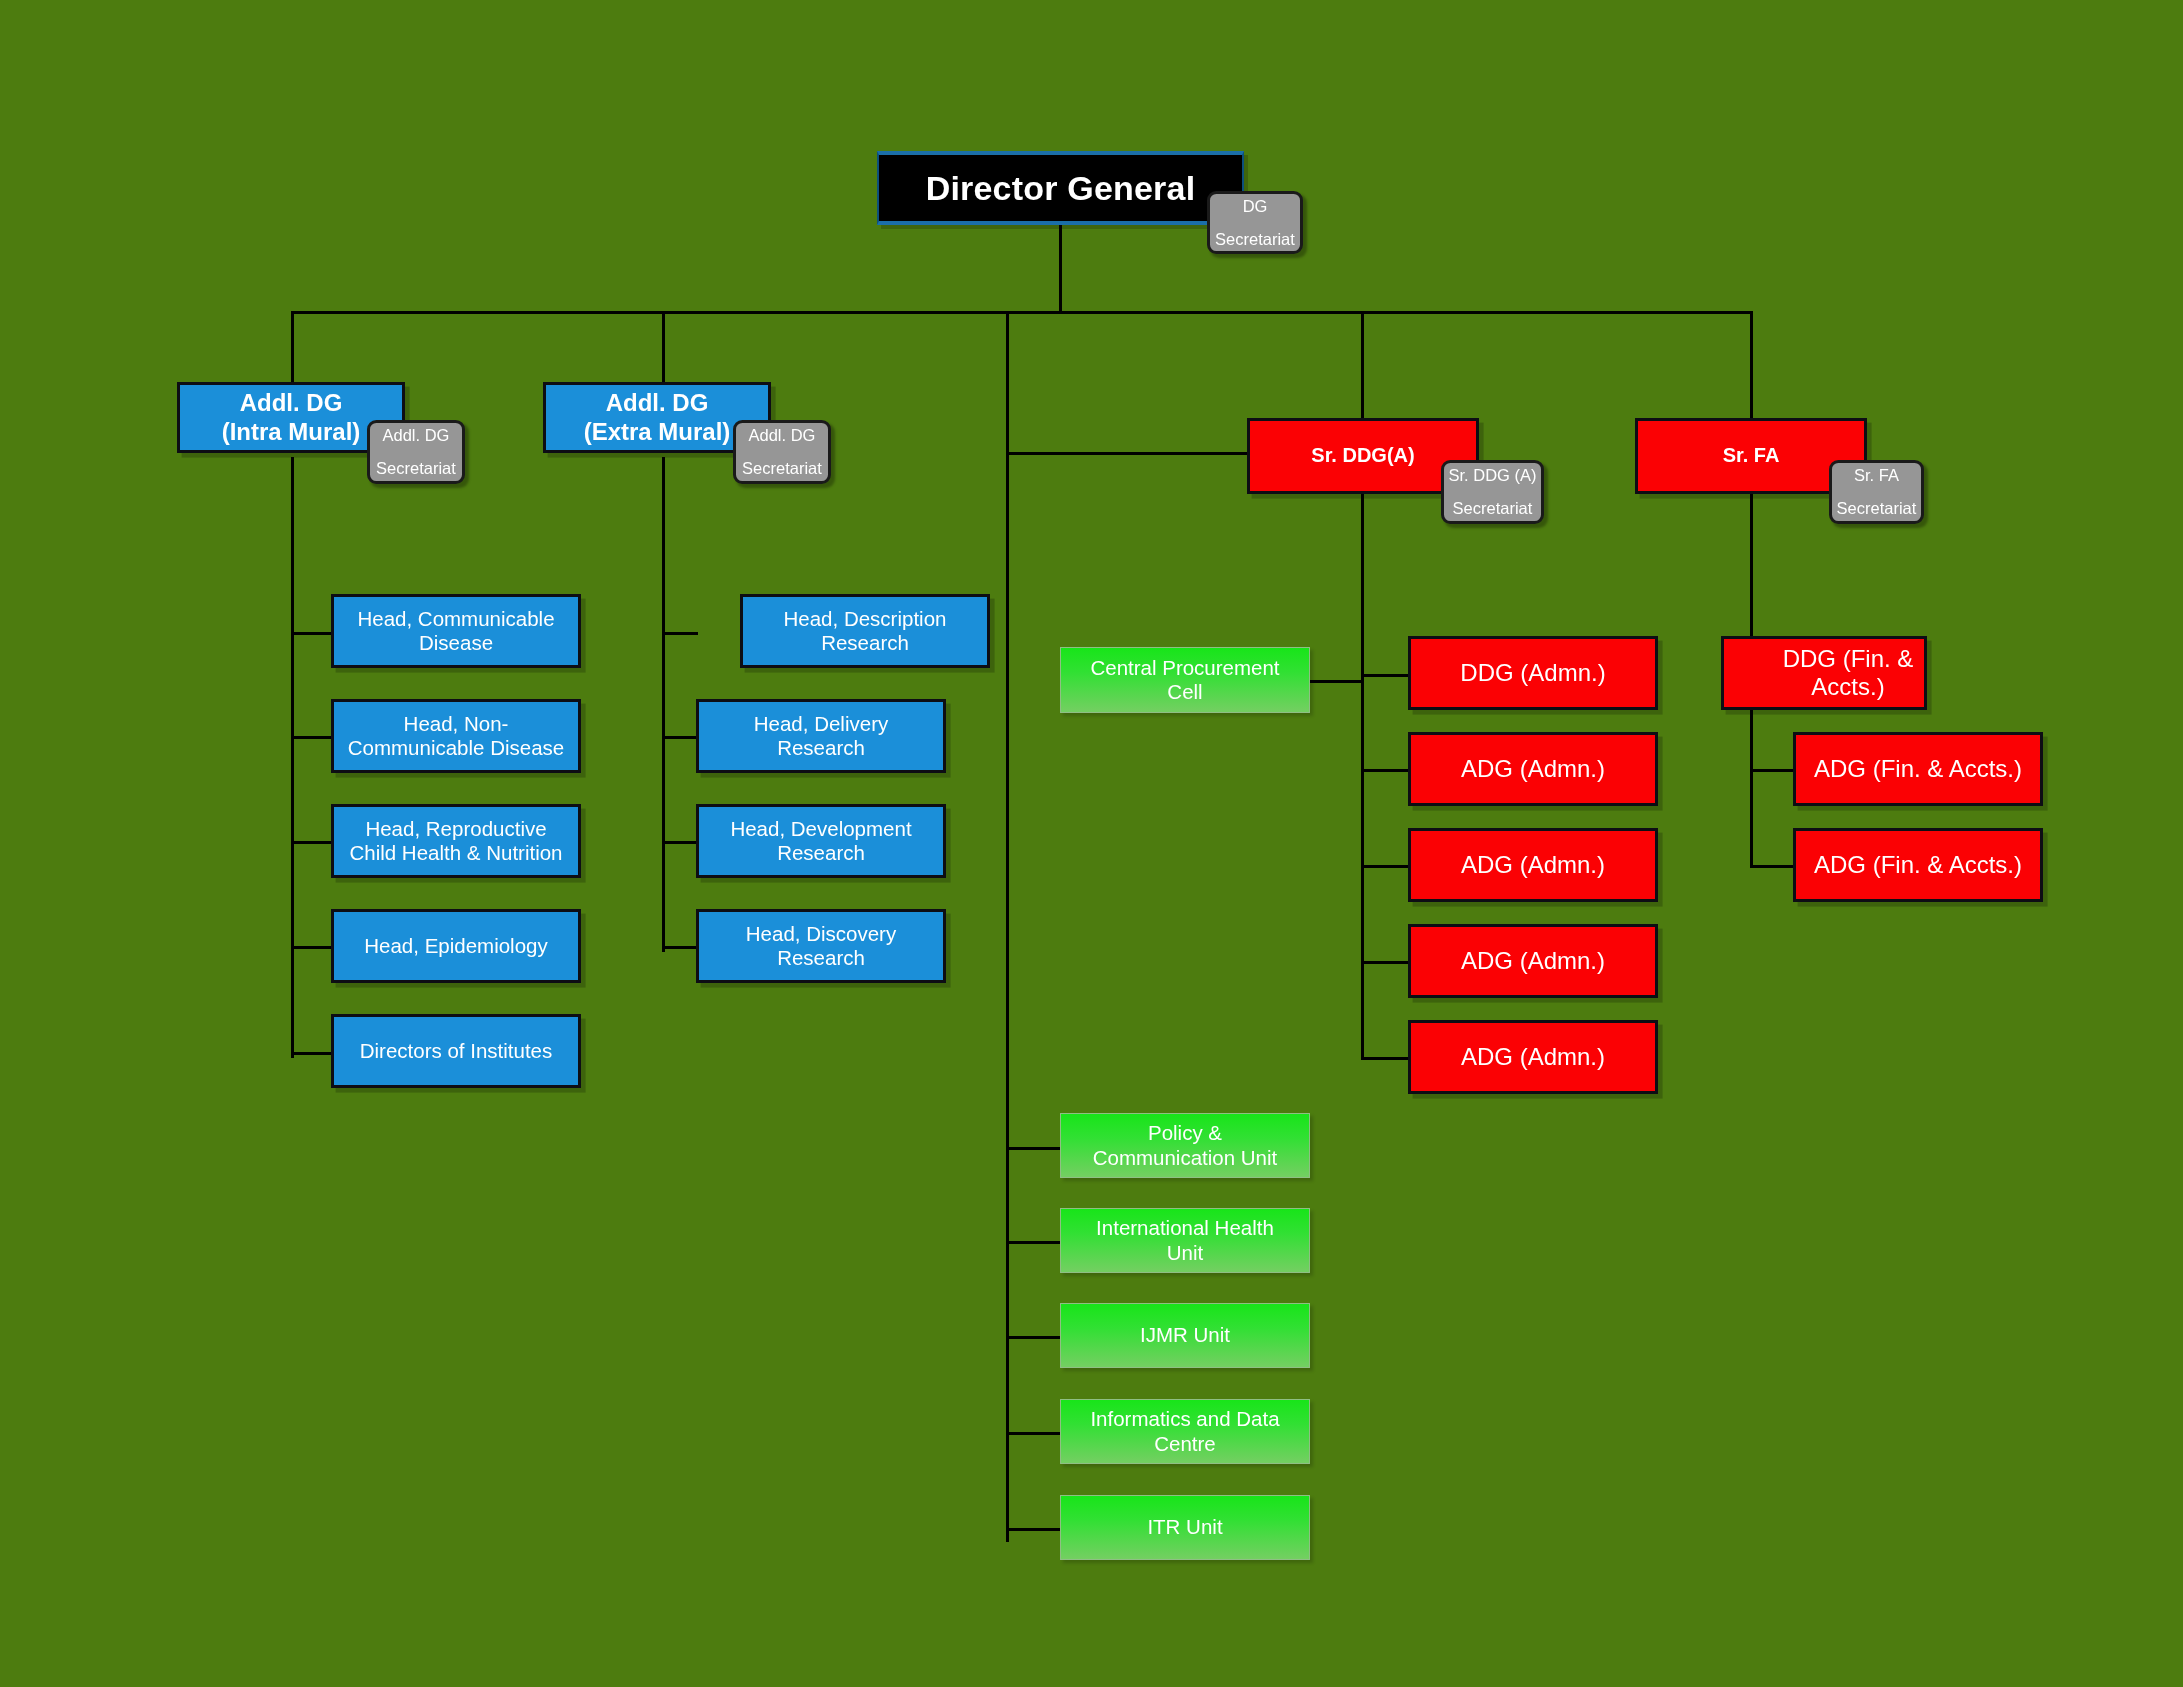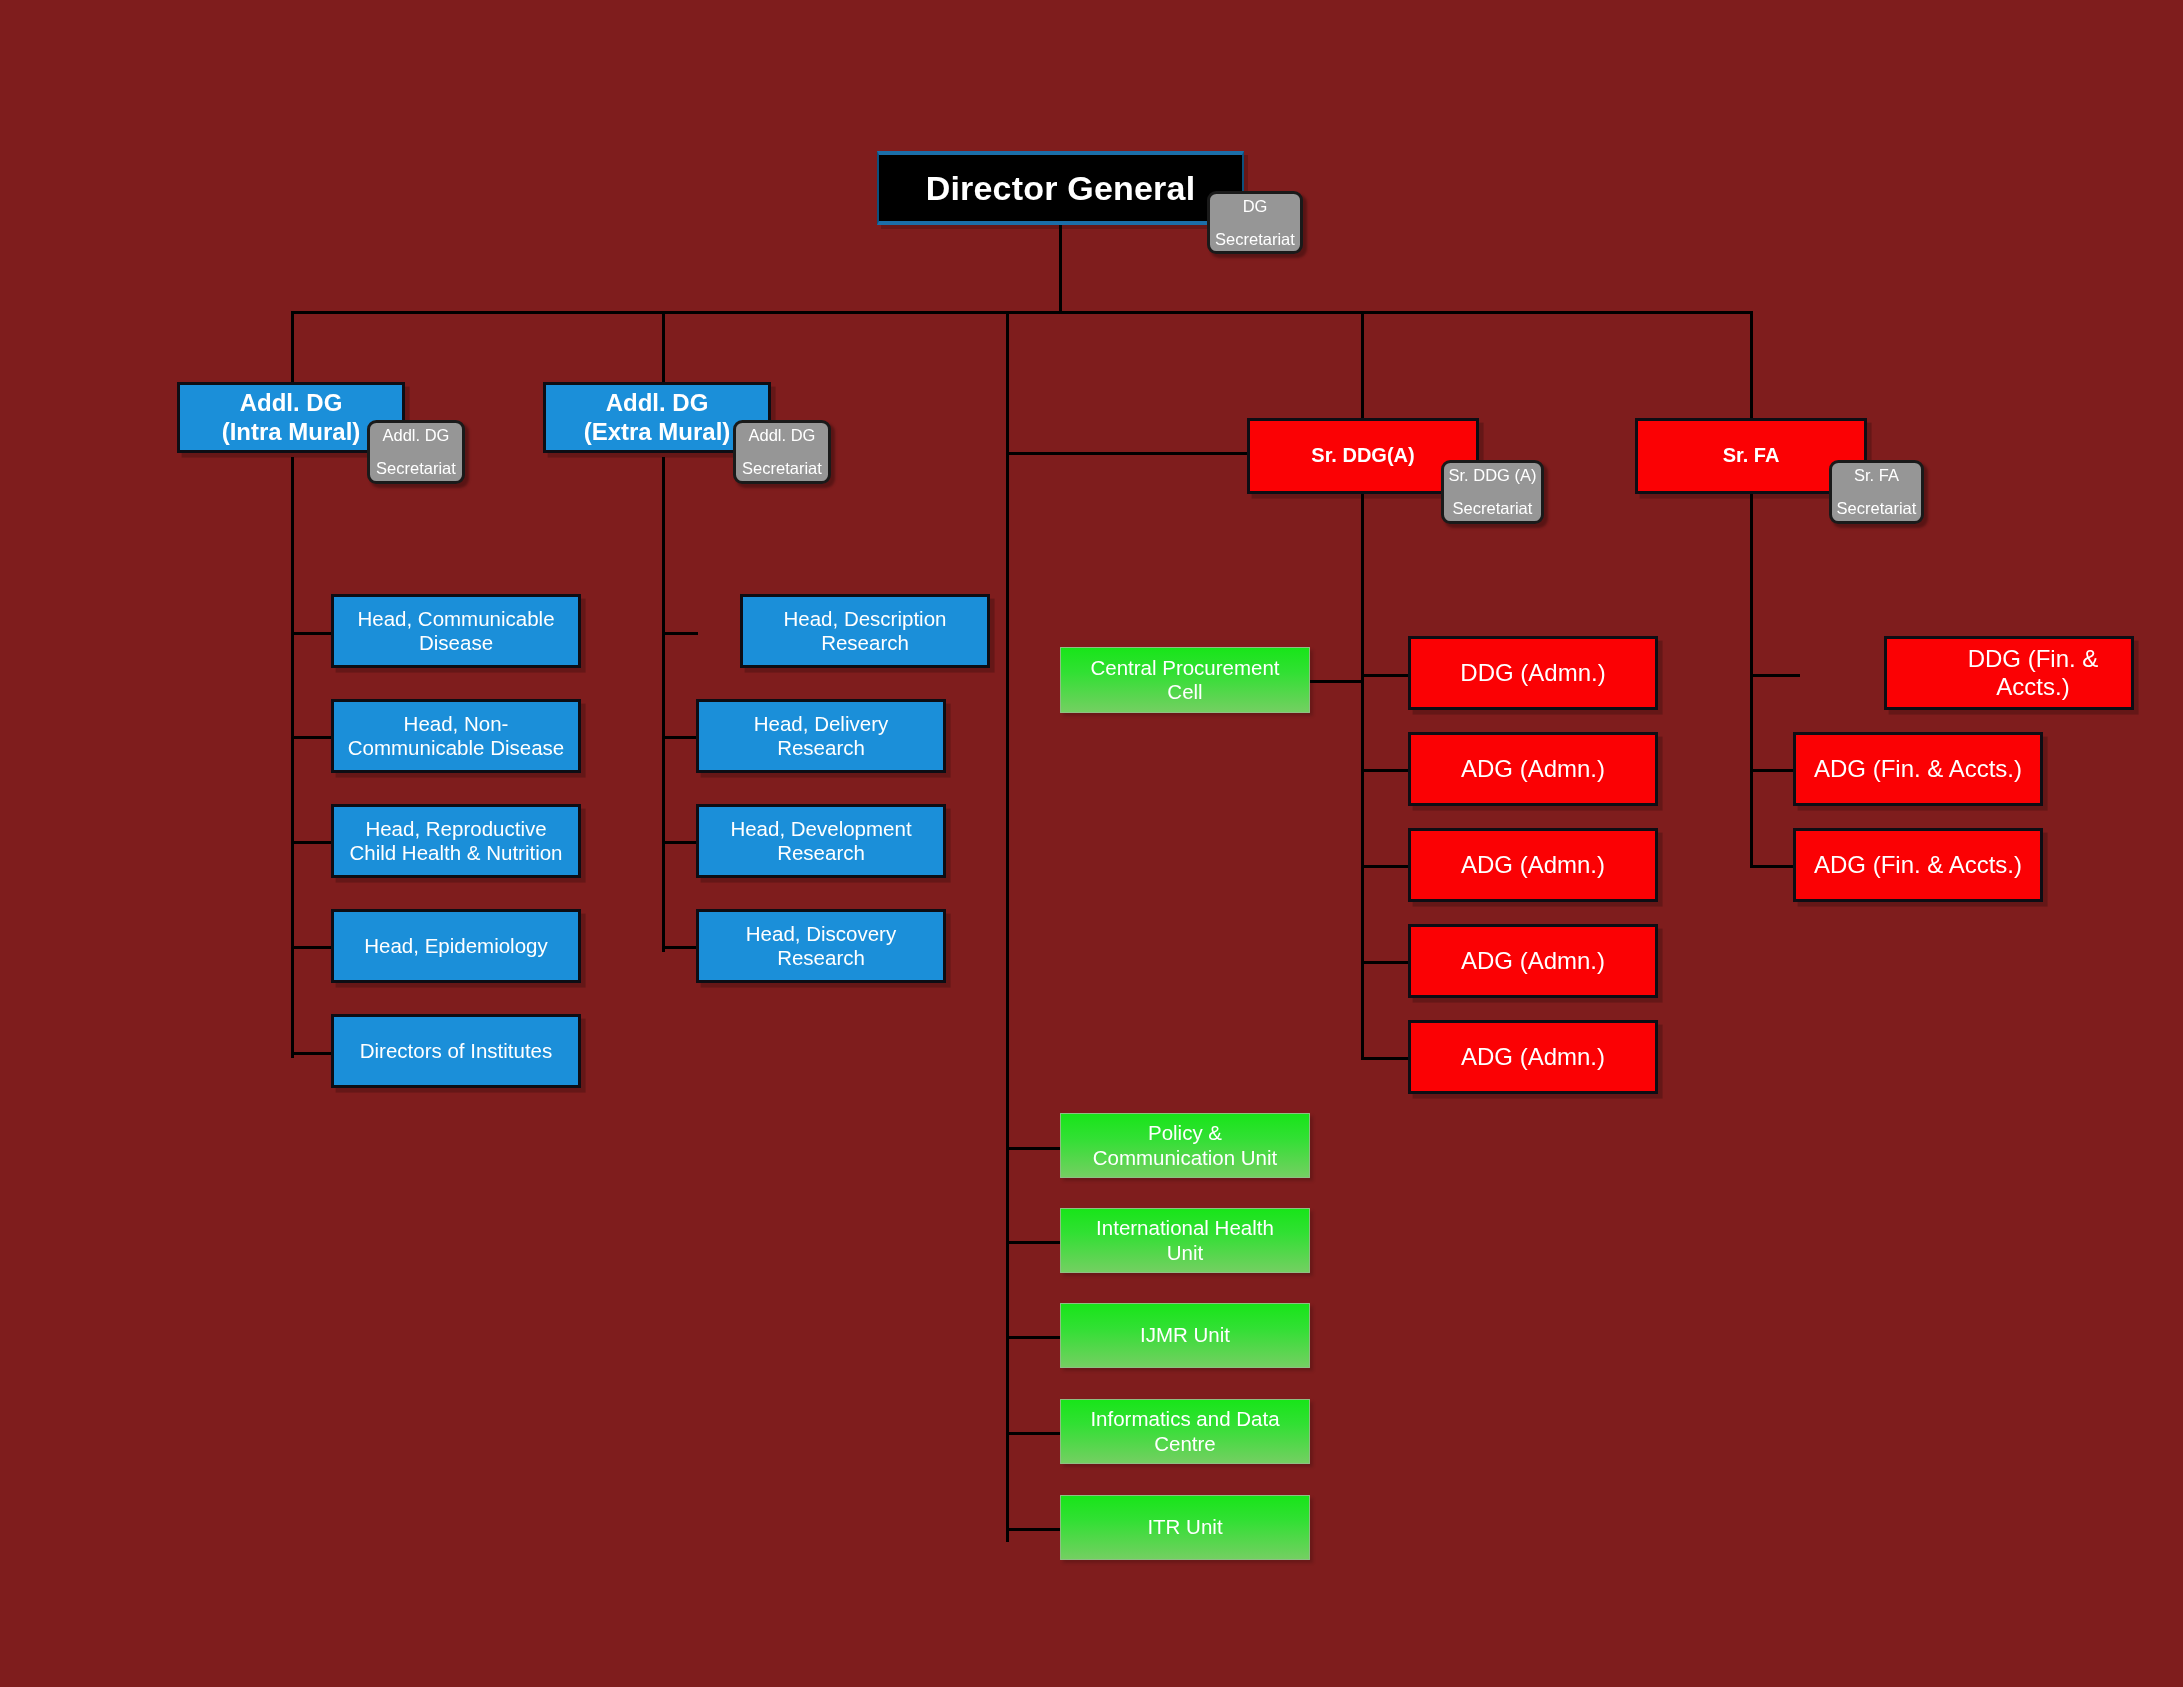--- a/index.html
+++ b/index.html
@@ -1,18 +1,18 @@
 <!DOCTYPE html>
 <html style="font-size:10.6px"><head>
 <meta charset="utf-8">
 <title>Organisation Chart</title>
 <style>
   html,body{margin:0;padding:0;background:#ffffff;}
   body{font-family:"Liberation Sans","DejaVu Sans",sans-serif;}
-  #canvas{position:relative;width:2183px;height:1687px;background:#7f1d1d;overflow:hidden;}
+  #canvas{position:relative;width:2183px;height:1687px;background:#4d7c0f;overflow:hidden;}
 
   
   .ln{position:absolute;background:#000000;}
   .ln.h{height:3.3px;}
   .ln.v{width:3.3px;}
 
   
   .node{position:absolute;display:flex;align-items:center;justify-content:center;
         text-align:center;box-sizing:border-box;color:#ffffff;line-height:1.18;}
 
@@ -185,21 +185,21 @@
   <div class="node red2" style="left:1408px;top:828px;width:250px;height:74px;">
     <span>ADG (Admn.)</span>
   </div>
   <div class="node red2" style="left:1408px;top:924px;width:250px;height:74px;">
     <span>ADG (Admn.)</span>
   </div>
   <div class="node red2" style="left:1408px;top:1020px;width:250px;height:74px;">
     <span>ADG (Admn.)</span>
   </div>
 
-  <div class="node red2" style="left:1884px;top:636px;width:250px;height:74px;padding-left:48px;">
+  <div class="node red2" style="left:1721px;top:636px;width:206px;height:74px;padding-left:48px;">
     <span>DDG (Fin. &amp; Accts.)</span>
   </div>
   <div class="node red2" style="left:1793px;top:732px;width:250px;height:74px;">
     <span>ADG (Fin. &amp; Accts.)</span>
   </div>
   <div class="node red2" style="left:1793px;top:828px;width:250px;height:74px;">
     <span>ADG (Fin. &amp; Accts.)</span>
   </div>
 
   <div class="node green" style="left:1060px;top:1113px;width:250px;height:65px;flex-direction:column;align-items:center;">

